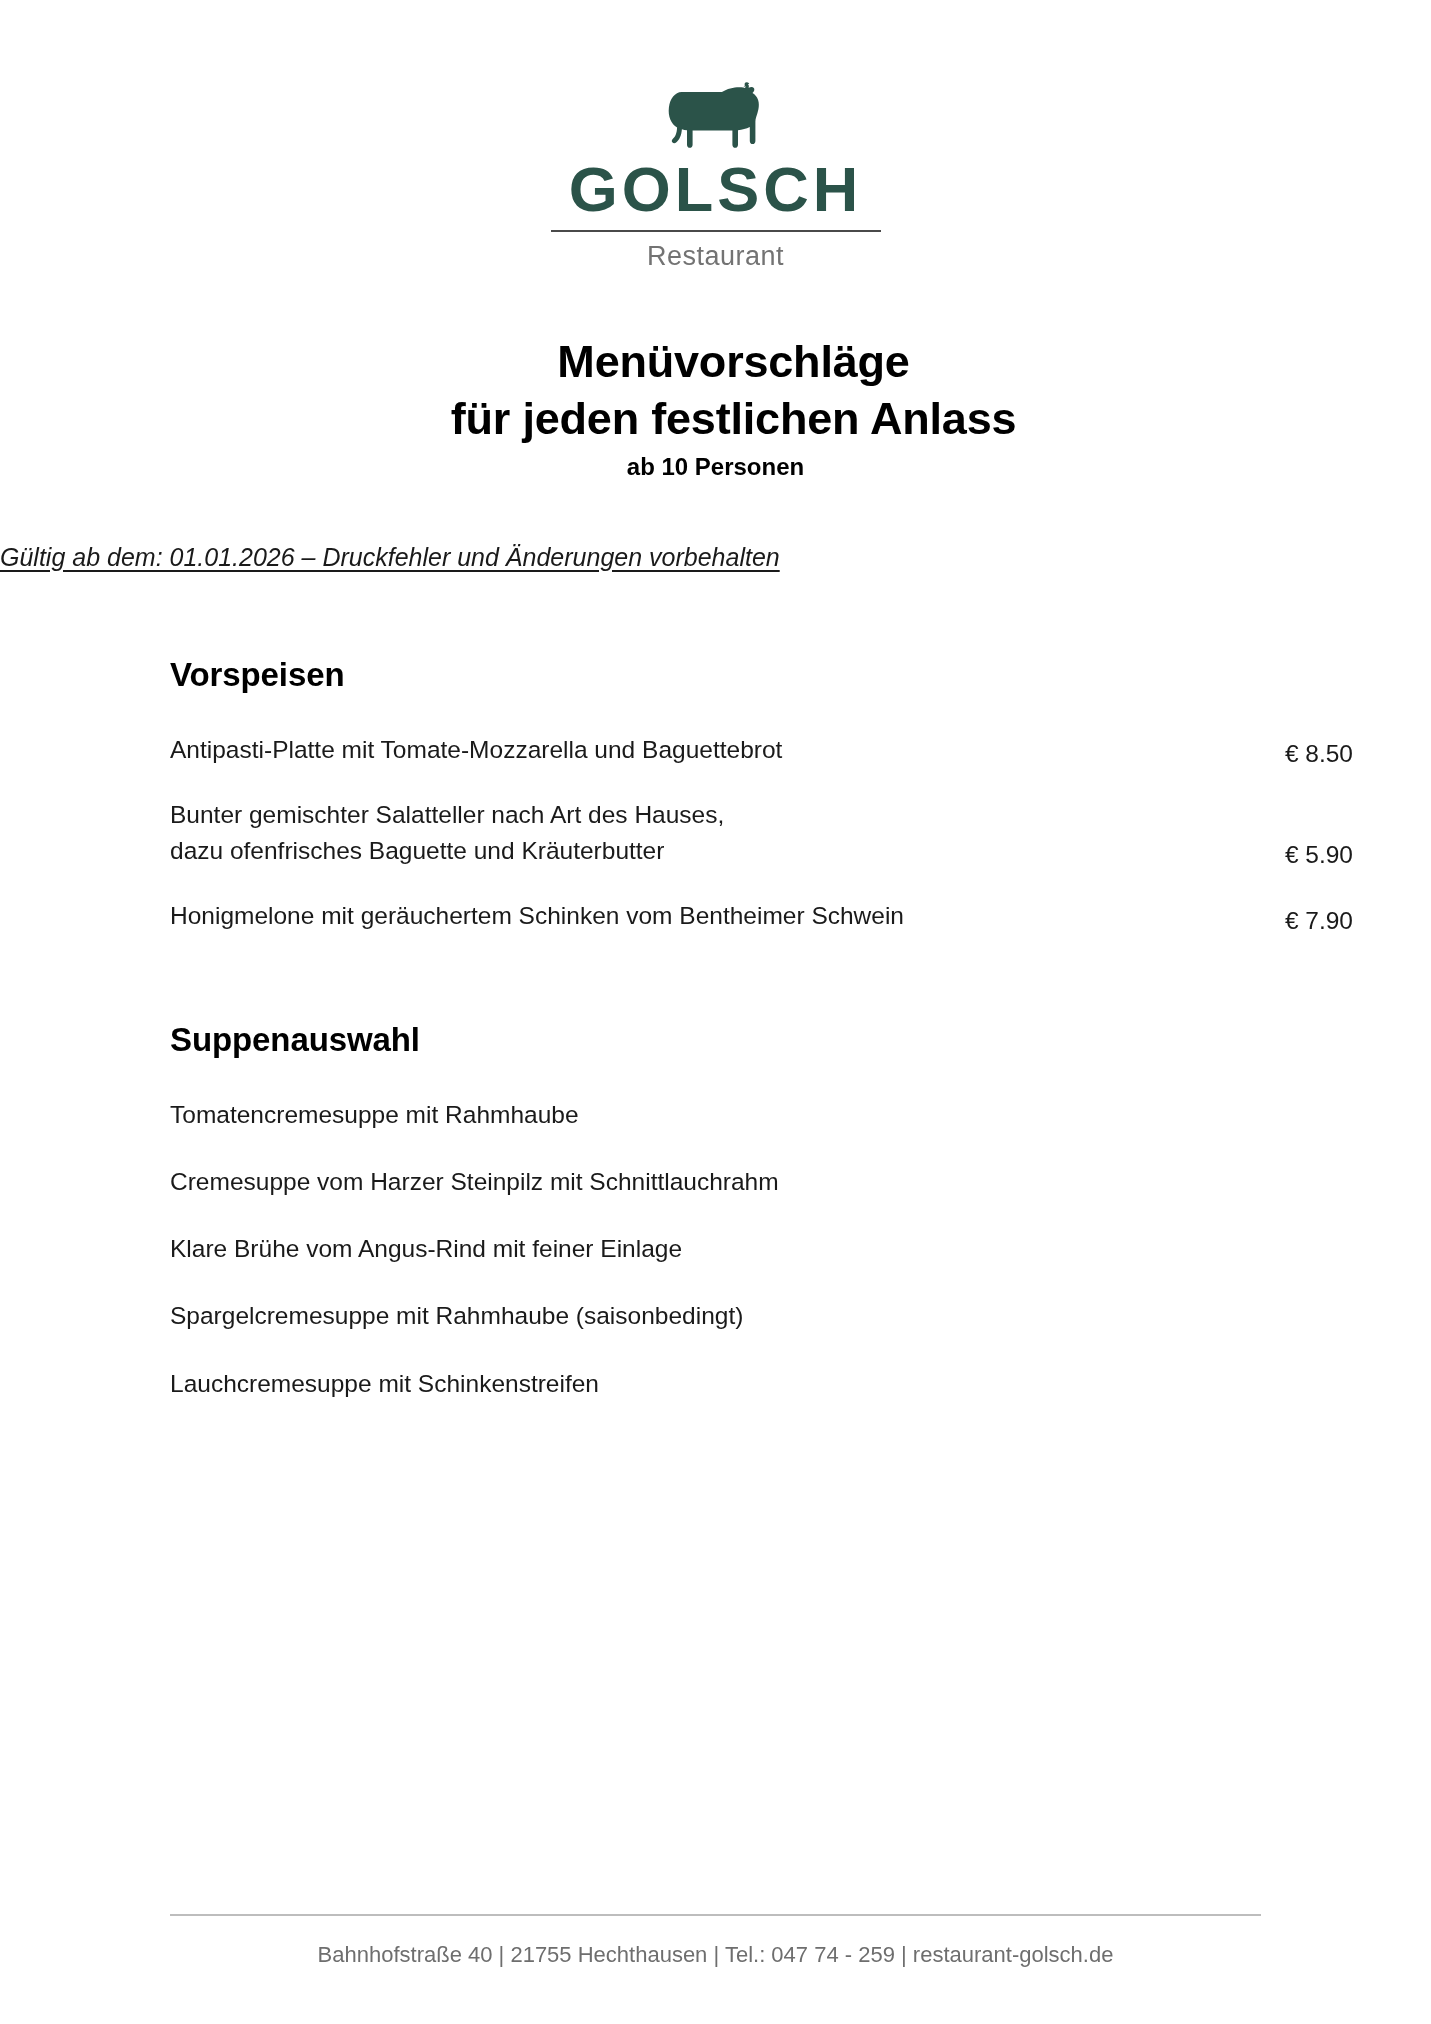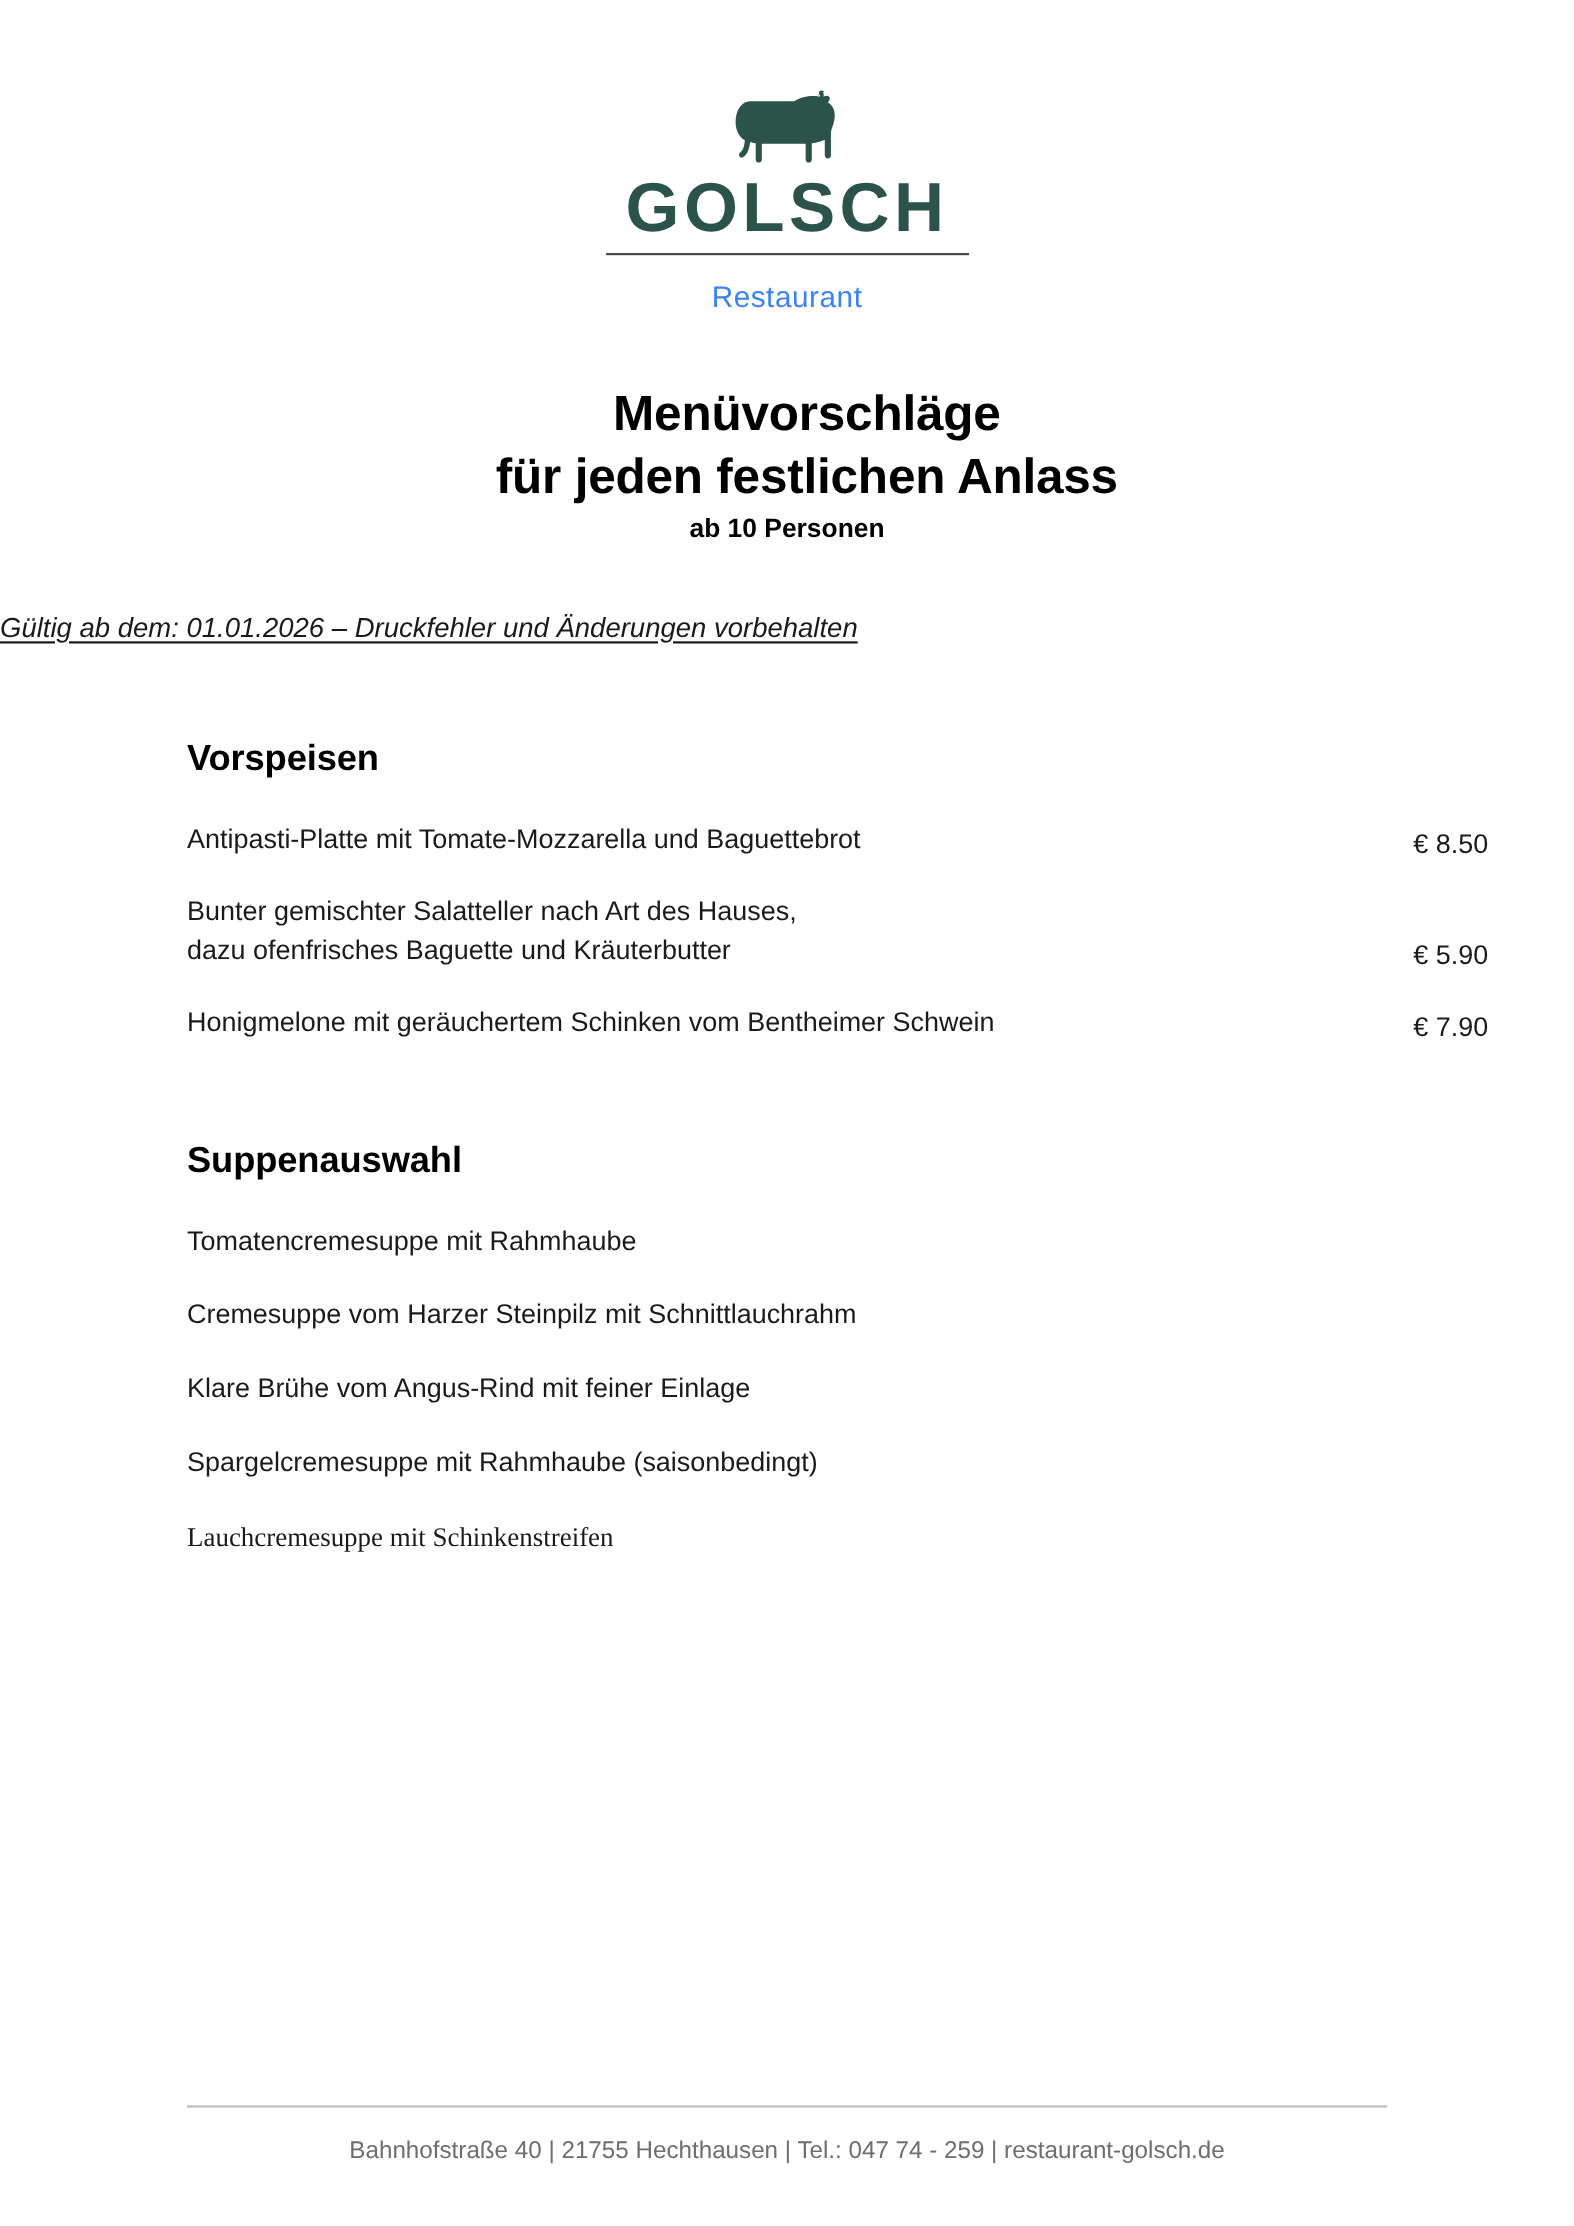--- a/index.html
+++ b/index.html
@@ -50,22 +50,22 @@
     height: 2px;
     background: #4a4a4a;
     margin-top: 9px;
   }
 
   .logo-sub {
     font-family: "Liberation Sans", sans-serif;
     font-size: 27px;
     font-weight: 400;
     letter-spacing: 0.5px;
-    color: #3b82f6;
-    margin-top: 23px;
+    color: #737373;
+    margin-top: 9px;
   }
 
   
   .title-block {
     margin-top: 62px;
     text-align: center;
   }
 
   .title-line1,
   .title-line2 {
@@ -144,21 +144,21 @@
     min-width: 120px;
   }
 
   .soup-item {
     font-size: 24.5px;
     font-weight: 400;
     line-height: 1.48;
     color: #1a1a1a;
     margin-bottom: 31px;
   }
-  .soup-item:last-child { margin-bottom: 4px; font-family: Liberation Serif, serif; }
+  .soup-item:last-child { margin-bottom: 4px; }
 
   
   .footer {
     position: absolute;
     left: 0;
     right: 0;
     bottom: 56px;
     padding: 0 170px;
     box-sizing: border-box;
   }

